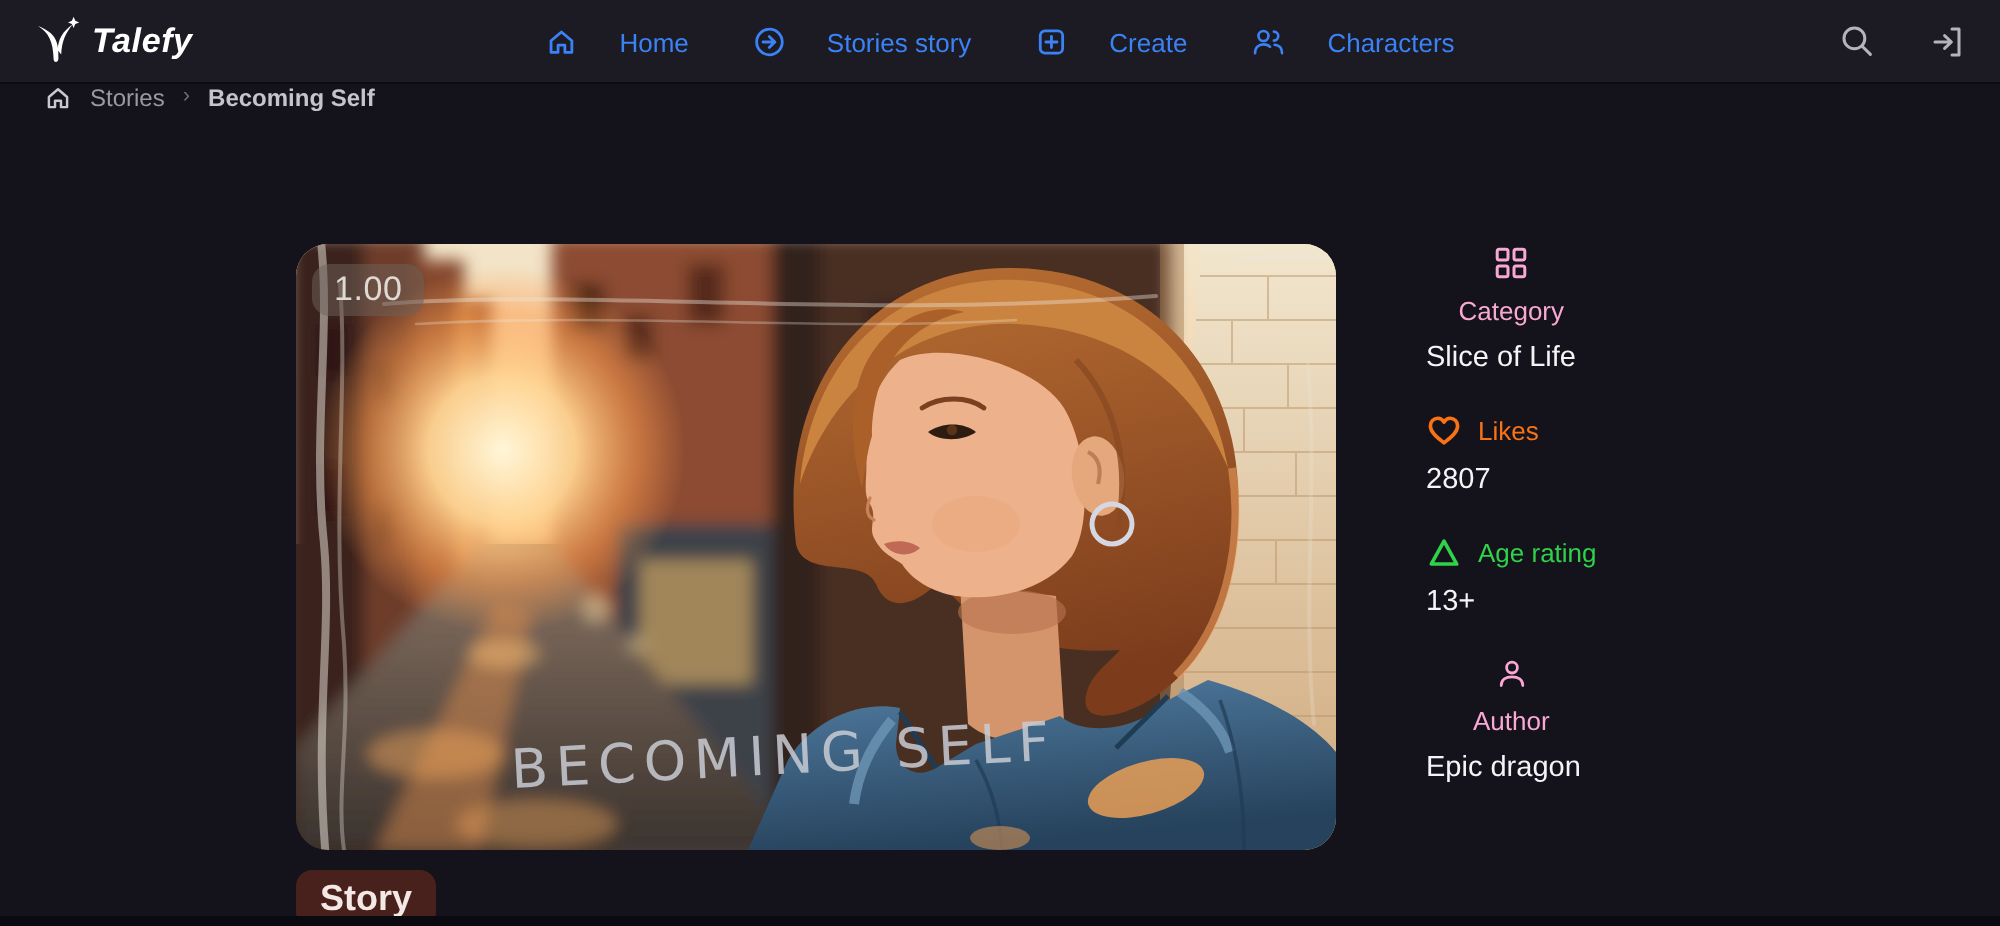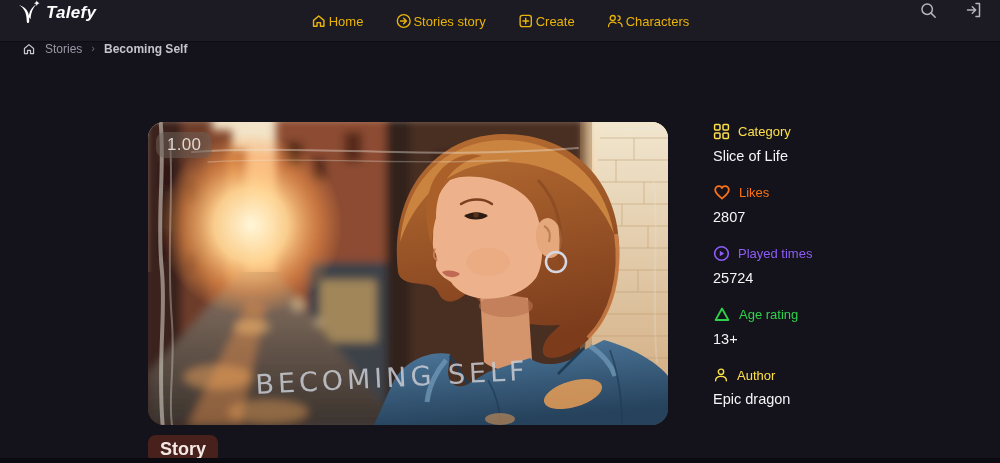--- a/index.html
+++ b/index.html
@@ -6,32 +6,32 @@
   html,body { width:1000px; height:463px; overflow:hidden; }
   body {
     background:#14121a;
     font-family:"Liberation Sans", sans-serif;
     color:#f2f1f5;
     position:relative;
   }
   
   .navbar {
     height:42px; background:#1c1b24;
-    display:flex; align-items:flex-start;
+    display:flex; align-items:center;
     padding:0 16px;
     border-bottom:1px solid #0d0c12;
     position:relative;
   }
   .logo { display:flex; align-items:center; gap:5px; cursor:pointer; }
   .logo-word { font-size:17px; font-weight:700; font-style:italic; color:#ffffff; letter-spacing:.3px; }
   .main-nav {
     position:absolute; left:50%; top:0; transform:translateX(-50%);
     height:42px; display:flex; align-items:center; gap:32px;
   }
-  .nav-item { display:flex; align-items:center; gap:2px; color:#eab308; font-size:13px; cursor:pointer; }
+  .nav-item { display:flex; align-items:center; gap:21px; color:#3b82f6; font-size:13px; cursor:pointer; }
   .nav-item svg { display:block; }
   .nav-right { margin-left:auto; display:flex; align-items:center; gap:26px; }
   .icon-btn { color:#b5b3bf; cursor:pointer; display:flex; align-items:center; }
   
   .breadcrumb {
     height:38px; display:flex; align-items:flex-start; gap:9px;
     padding-left:22px; font-size:12px; color:#9a98a5;
   }
   .breadcrumb .crumb-current { color:#c5c3cd; font-weight:600; }
   .crumb-sep { color:#6f6d7a; font-size:11px; }
@@ -56,21 +56,21 @@
     font-size:18px; font-weight:600;
     padding:4px 12px; border-radius:8px;
     cursor:pointer;
   }
   
   .meta-col { margin-left:45px; padding-top:1px; }
   .meta-group { margin-bottom:20px; }
   .meta-head { display:flex; align-items:center; gap:8px; font-size:13px; color:#8f8d9a; }
   .meta-head svg { display:block; }
   .meta-value { margin-top:8px; font-size:14.5px; color:#f4f3f6; }
-  .ic-gray { color:#fde047; }
+  .ic-gray { color:#f9a8d4;flex-direction:column; }
   .ic-heart { color:#f97316; }
   .ic-play { color:#8b5cf6; }
   .ic-age { color:#2fd24a; }
   .bottom-strip { position:absolute; left:0; bottom:0; width:1000px; height:5px; background:#0b0a10; }
 </style>
 </head>
 <body>
 
 <header class="navbar">
   <div class="logo">
@@ -296,30 +296,20 @@
     <div class="meta-group">
       <div class="meta-head ic-heart">
         <svg width="18" height="17" viewBox="0 0 16 16">
           <path d="M8,13.6 C5,11.1 1.6,8.7 1.6,5.6 C1.6,3.4 3.3,2 5.1,2 C6.4,2 7.4,2.7 8,3.8 C8.6,2.7 9.6,2 10.9,2 C12.7,2 14.4,3.4 14.4,5.6 C14.4,8.7 11,11.1 8,13.6 Z" fill="none" stroke="currentColor" stroke-width="1.7" stroke-linejoin="round"></path>
         </svg>
         <span>Likes</span>
       </div>
       <div class="meta-value">2807</div>
     </div>
 
-    <div class="meta-group">
-      <div class="meta-head ic-play">
-        <svg width="17" height="17" viewBox="0 0 16 16">
-          <circle cx="8" cy="8" r="6.4" fill="none" stroke="currentColor" stroke-width="1.5"></circle>
-          <path d="M6.4,5.4 L10.6,8 L6.4,10.6 Z" fill="currentColor"></path>
-        </svg>
-        <span>Played times</span>
-      </div>
-      <div class="meta-value">25724</div>
-    </div>
 
     <div class="meta-group">
       <div class="meta-head ic-age">
         <svg width="18" height="17" viewBox="0 0 16 16">
           <path d="M8,2.4 L14,13.2 H2 Z" fill="none" stroke="currentColor" stroke-width="1.7" stroke-linejoin="round"></path>
         </svg>
         <span>Age rating</span>
       </div>
       <div class="meta-value">13+</div>
     </div>

